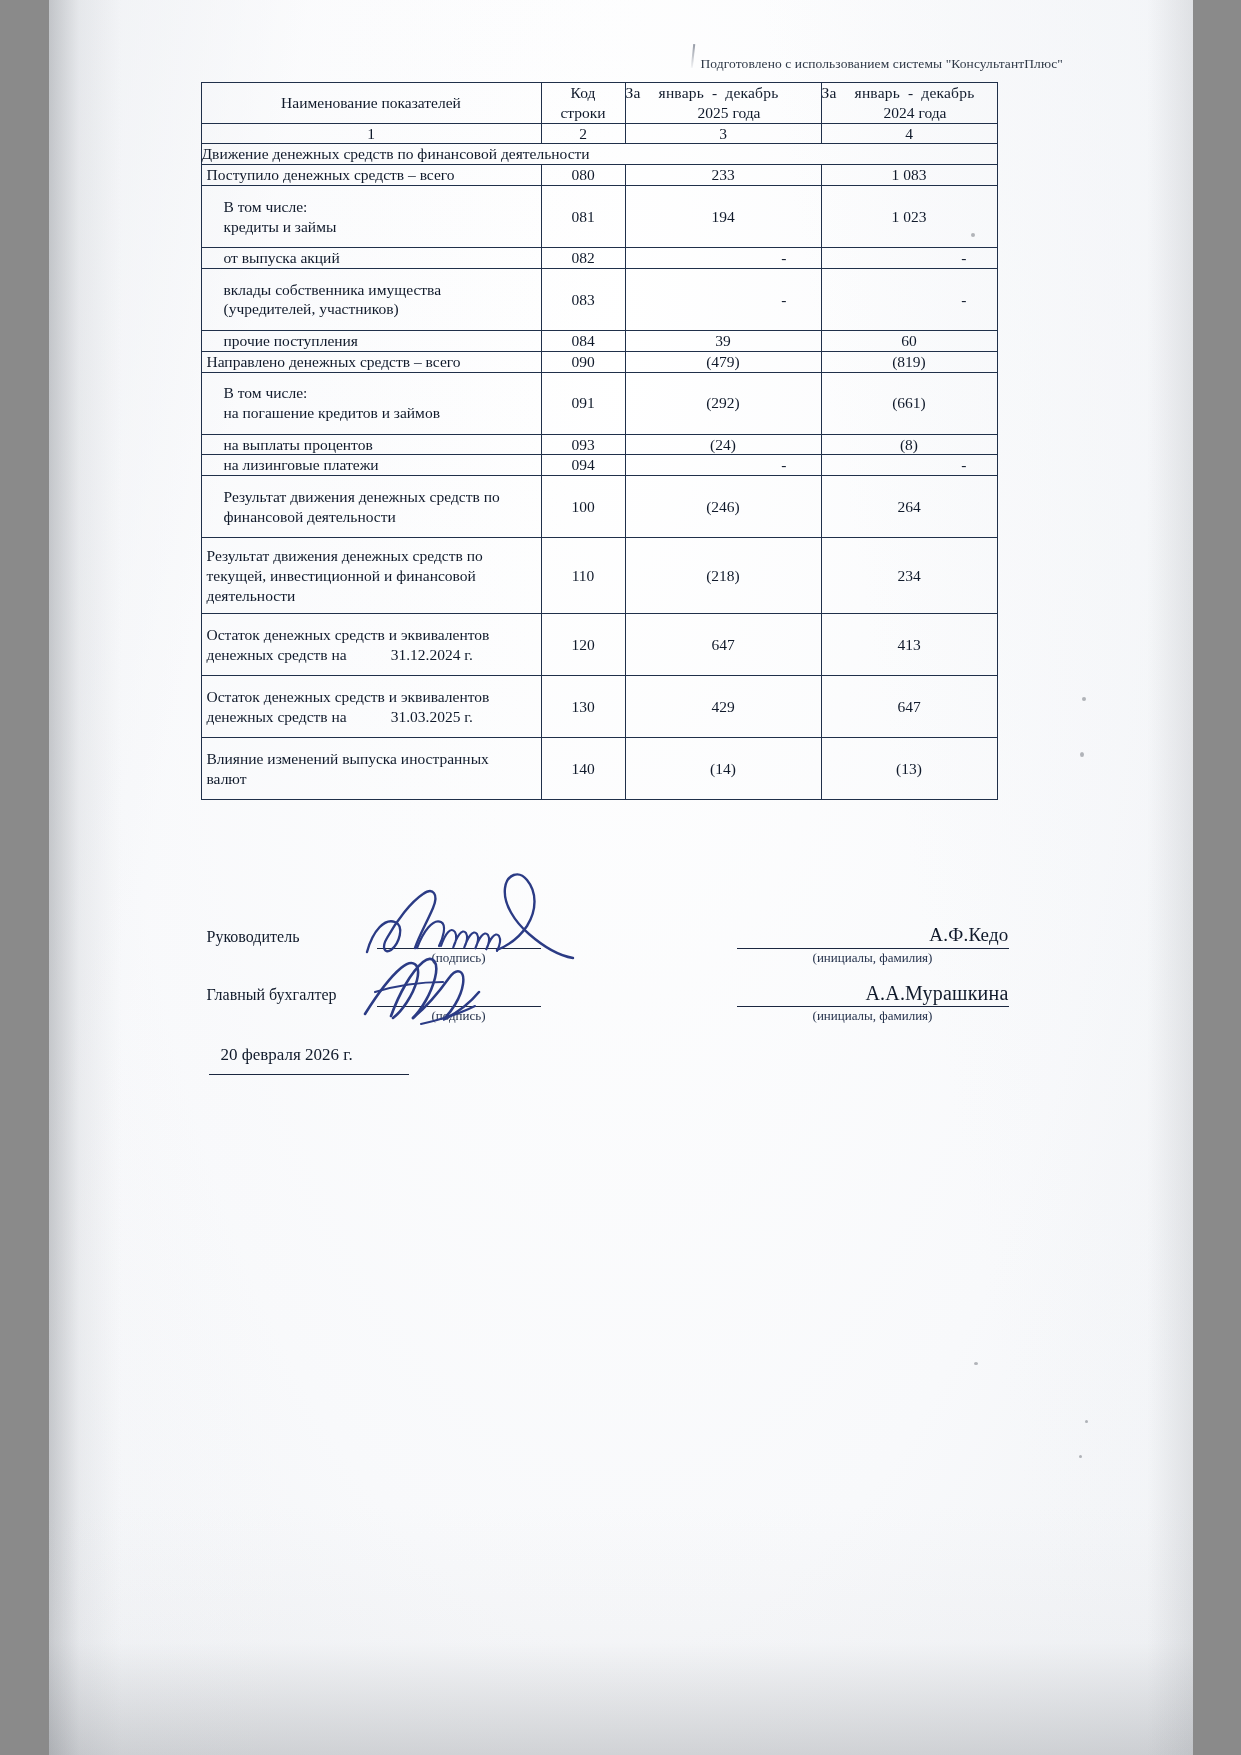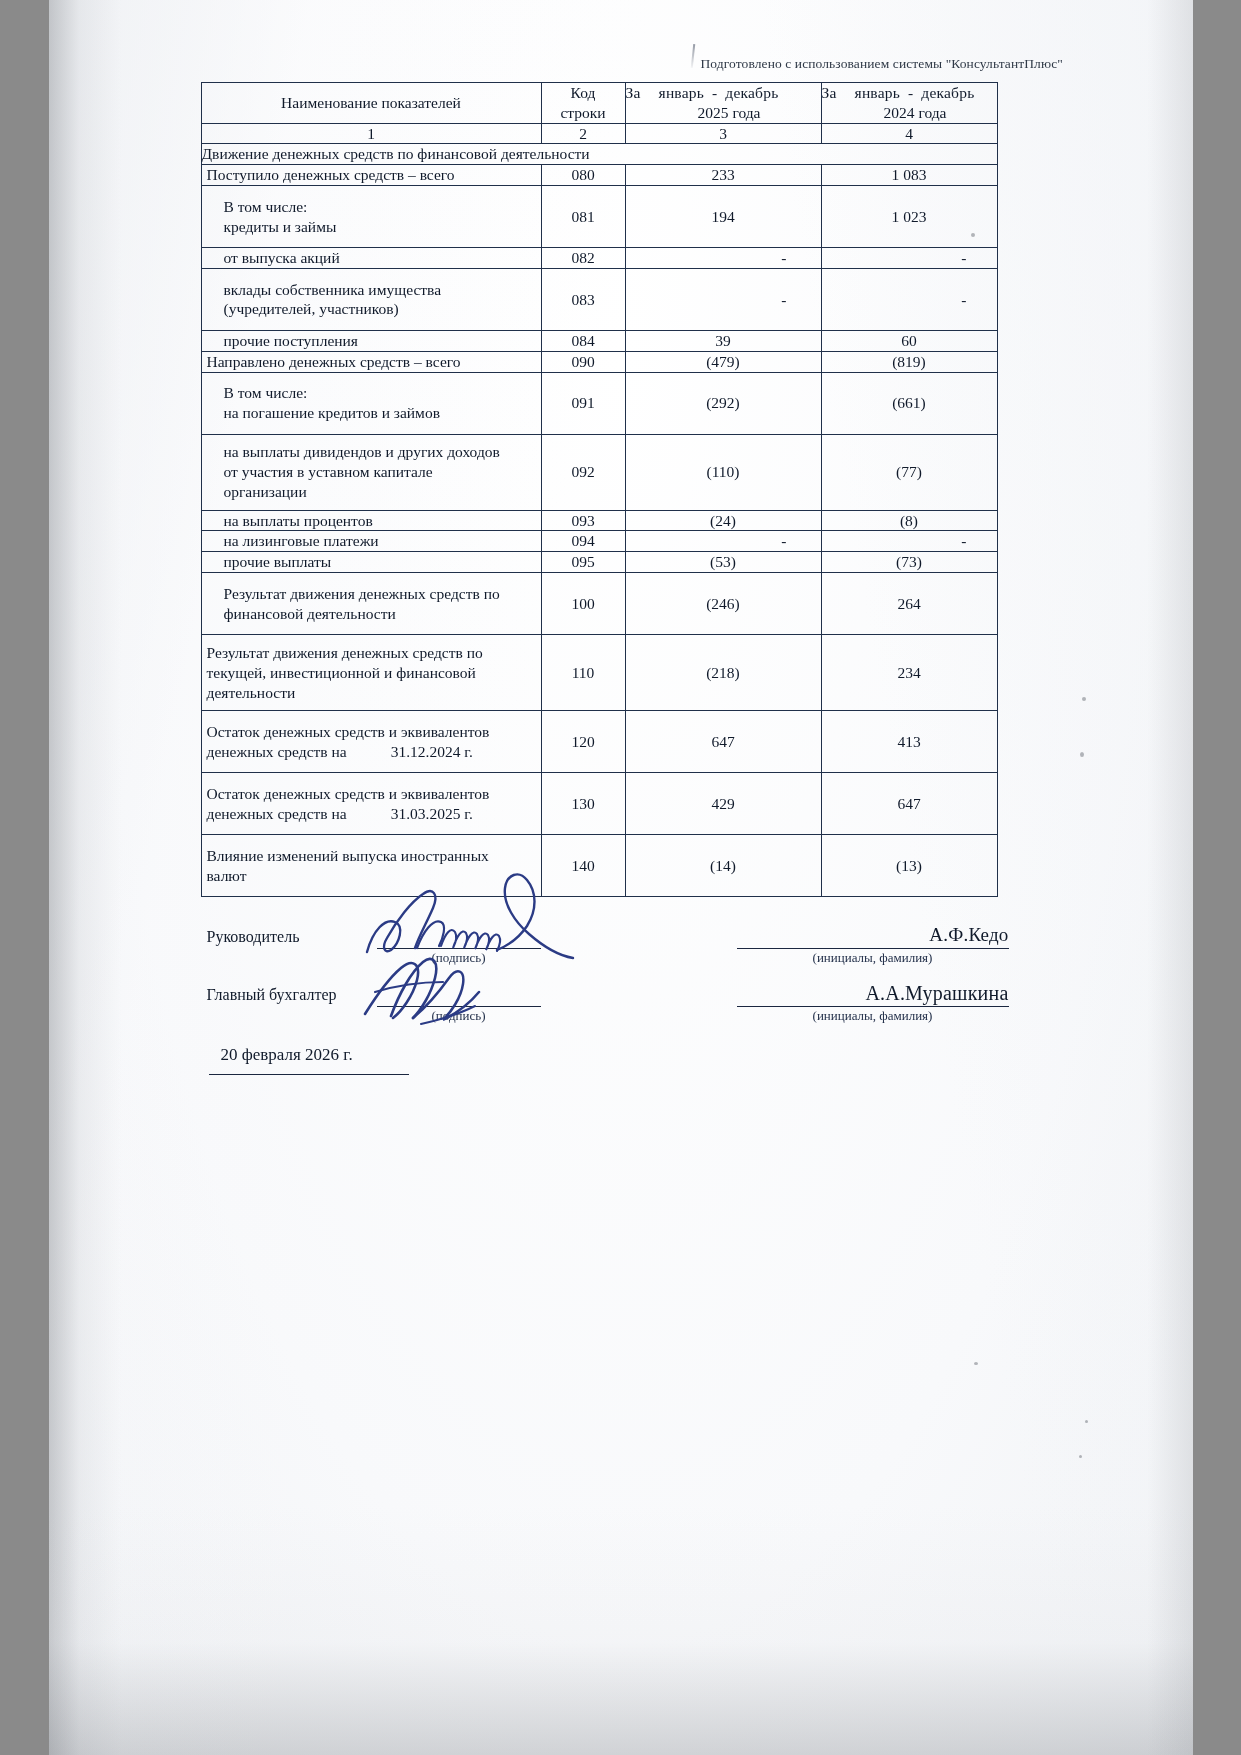--- a/index.html
+++ b/index.html
@@ -360,51 +360,35 @@
           <tr class="taller">
             <td class="rname indent">
               <span class="sub">В том числе:</span>
               <span class="sub">на погашение кредитов и займов</span>
             </td>
             <td class="rcode">091</td>
             <td class="rval">(292)</td>
             <td class="rval">(661)</td>
           </tr>
 
-          <tr class="tallest">
-            <td class="rname indent">
-              <span class="sub">на выплаты дивидендов и других доходов</span>
-              <span class="sub">от участия в уставном капитале</span>
-              <span class="sub">организации</span>
-            </td>
-            <td class="rcode">092</td>
-            <td class="rval">(110)</td>
-            <td class="rval">(77)</td>
-          </tr>
 
           <tr>
             <td class="rname indent">на выплаты процентов</td>
             <td class="rcode">093</td>
             <td class="rval">(24)</td>
             <td class="rval">(8)</td>
           </tr>
 
           <tr>
             <td class="rname indent">на лизинговые платежи</td>
             <td class="rcode">094</td>
             <td class="rval dash">-</td>
             <td class="rval dashprev">-</td>
           </tr>
 
-          <tr>
-            <td class="rname indent">прочие выплаты</td>
-            <td class="rcode">095</td>
-            <td class="rval">(53)</td>
-            <td class="rval">(73)</td>
-          </tr>
 
           <tr class="taller">
             <td class="rname indent">
               <span class="sub">Результат движения денежных средств по</span>
               <span class="sub">финансовой деятельности</span>
             </td>
             <td class="rcode">100</td>
             <td class="rval">(246)</td>
             <td class="rval">264</td>
           </tr>

